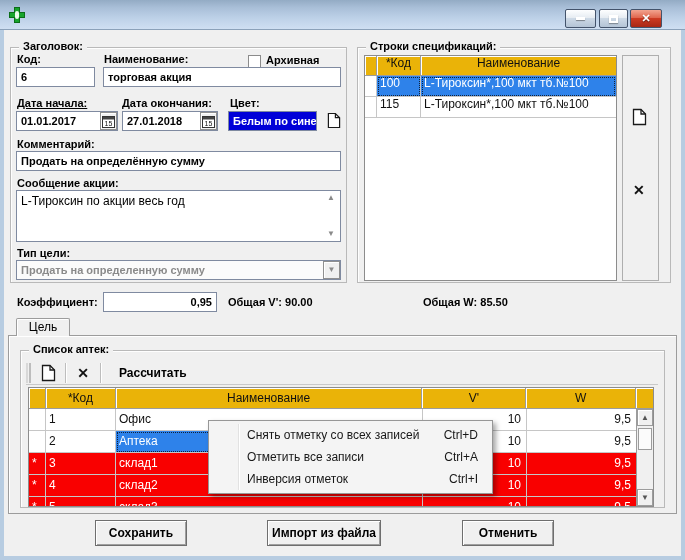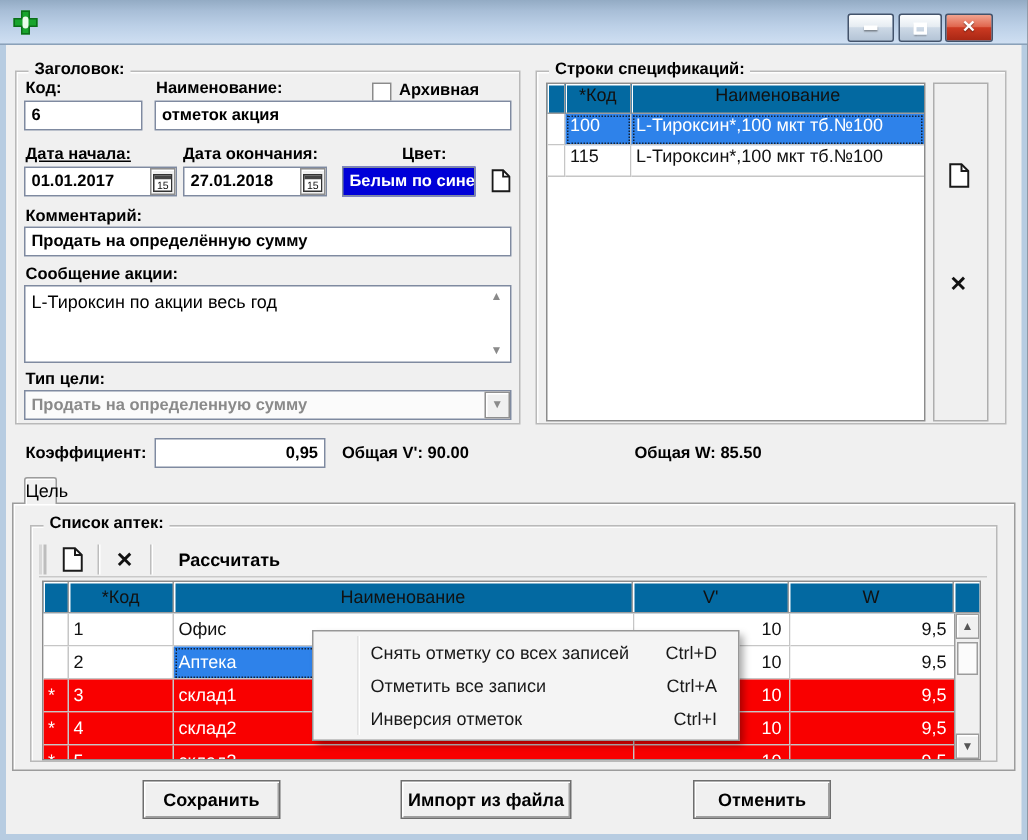--- a/index.html
+++ b/index.html
@@ -33,21 +33,21 @@
   .lbl{position:absolute;font-size:11px;font-weight:bold;color:#000;white-space:nowrap;}
   .gbox{position:absolute;border:1px solid #b9b9b9;box-shadow:inset 1px 1px 0 rgba(255,255,255,.9);}
   .legend{position:absolute;top:-8px;left:8px;background:#f0f0f0;padding:0 4px;font-size:11px;font-weight:bold;white-space:nowrap;}
   .field{position:absolute;background:#fff;border:1px solid #7f8aa0;font-size:11px;font-weight:bold;padding:0 4px;line-height:18px;overflow:hidden;white-space:nowrap;}
   .mini-btn{position:absolute;background:#f0f0f0;border:1px solid #8f8f8f;box-shadow:inset 1px 1px 0 #fff;display:flex;align-items:center;justify-content:center;}
   .icon-x{font-size:14px;font-weight:bold;color:#111;line-height:1;}
   .flatpanel{position:absolute;background:#f0f0f0;border:1px solid #aeaeae;}
   
   .tbl{position:absolute;background:#fff;border:1px solid #8c8c8c;overflow:hidden;}
   .trow{display:flex;}
-  .hcell{background:#0369a1;border-right:1px solid #9c9c9c;border-bottom:1px solid #9c9c9c;box-shadow:inset 1px 1px 0 #fff;
+  .hcell{background:#eab308;border-right:1px solid #9c9c9c;border-bottom:1px solid #9c9c9c;box-shadow:inset 1px 1px 0 #fff;
     font-size:12px;color:#111;text-align:center;overflow:hidden;white-space:nowrap;}
   .cell{border-right:1px solid #c6c6c6;border-bottom:1px solid #c6c6c6;font-size:12px;color:#111;background:#fff;
     padding:0 3px;overflow:hidden;white-space:nowrap;}
   .num{text-align:right;padding-right:5px;}
   .row-marked .cell{background:var(--marked-row);color:#fff;}
   .cell.sel{background:var(--selection);color:#fff;outline:1px dotted #10223a;outline-offset:-2px;}
   
   .gripper{width:5px;border-left:2px solid #d8d8d8;border-right:2px solid #bdbdbd;height:20px;}
   .tb-sep{width:1px;background:#bdbdbd;box-shadow:1px 0 0 #fff;height:20px;}
   
@@ -93,25 +93,25 @@
   <div class="content-bg"></div>
 
   <div class="gbox" style="left:10px;top:47px;width:337px;height:236px;">
     <span class="legend">Заголовок:</span>
   </div>
   <span class="lbl" style="left:17px;top:53px;">Код:</span>
   <span class="lbl" style="left:104px;top:53px;">Наименование:</span>
   <span style="position:absolute;left:248px;top:55px;width:13px;height:13px;background:#fff;border:1px solid #8b8b8b;"></span>
   <span class="lbl" style="left:266px;top:54px;">Архивная</span>
   <div class="field" style="left:16px;top:67px;width:79px;height:20px;">6</div>
-  <div class="field" style="left:103px;top:67px;width:238px;height:20px;">отметок акция</div>
+  <div class="field" style="left:103px;top:67px;width:238px;height:20px;">торговая акция</div>
 
   <span class="lbl" style="left:17px;top:97px;text-decoration:underline;">Дата начала:</span>
   <span class="lbl" style="left:122px;top:97px;">Дата окончания:</span>
-  <span class="lbl" style="left:230px;top:97px;margin-left:38px;">Цвет:</span>
+  <span class="lbl" style="left:230px;top:97px;">Цвет:</span>
 
   <div class="field" style="left:16px;top:111px;width:102px;height:20px;padding-right:18px;">01.01.2017</div>
   <div class="mini-btn" style="left:100px;top:112px;width:17px;height:18px;">
     <svg width="13" height="13" viewBox="0 0 13 13">
       <rect x="0.5" y="1.5" width="12" height="11" fill="#fff" stroke="#333"></rect>
       <rect x="1" y="2" width="11" height="2.5" fill="#444"></rect>
       <text x="6.5" y="11" text-anchor="middle" font-size="7" fill="#111">15</text>
     </svg>
   </div>
   <div class="field" style="left:122px;top:111px;width:96px;height:20px;padding-right:18px;">27.01.2018</div>
@@ -172,21 +172,21 @@
       </svg>
     </div>
     <div style="position:absolute;left:10px;top:125px;"><span class="icon-x">✕</span></div>
   </div>
 
   <span class="lbl" style="left:17px;top:296px;">Коэффициент:</span>
   <div class="field" style="left:103px;top:292px;width:114px;height:20px;text-align:right;">0,95</div>
   <span class="lbl" style="left:228px;top:296px;">Общая V': 90.00</span>
   <span class="lbl" style="left:423px;top:296px;">Общая W: 85.50</span>
 
-  <div class="tab" style="left:16px;top:318px;width:22px;height:18px;line-height:17px;">Цель</div>
+  <div class="tab" style="left:16px;top:318px;width:54px;height:18px;line-height:17px;">Цель</div>
   <div class="tabpanel" style="left:8px;top:335px;width:669px;height:179px;"></div>
 
   <div class="gbox" style="left:20px;top:350px;width:645px;height:158px;">
     <span class="legend">Список аптек:</span>
   </div>
 
   <div style="position:absolute;left:26px;top:362px;width:632px;height:23px;display:flex;align-items:center;gap:6px;border-bottom:1px solid #c9c9c9;">
     <span class="gripper"></span>
     <span style="display:flex;align-items:center;justify-content:center;width:22px;">
       <svg width="15" height="18" viewBox="0 0 15 18">

